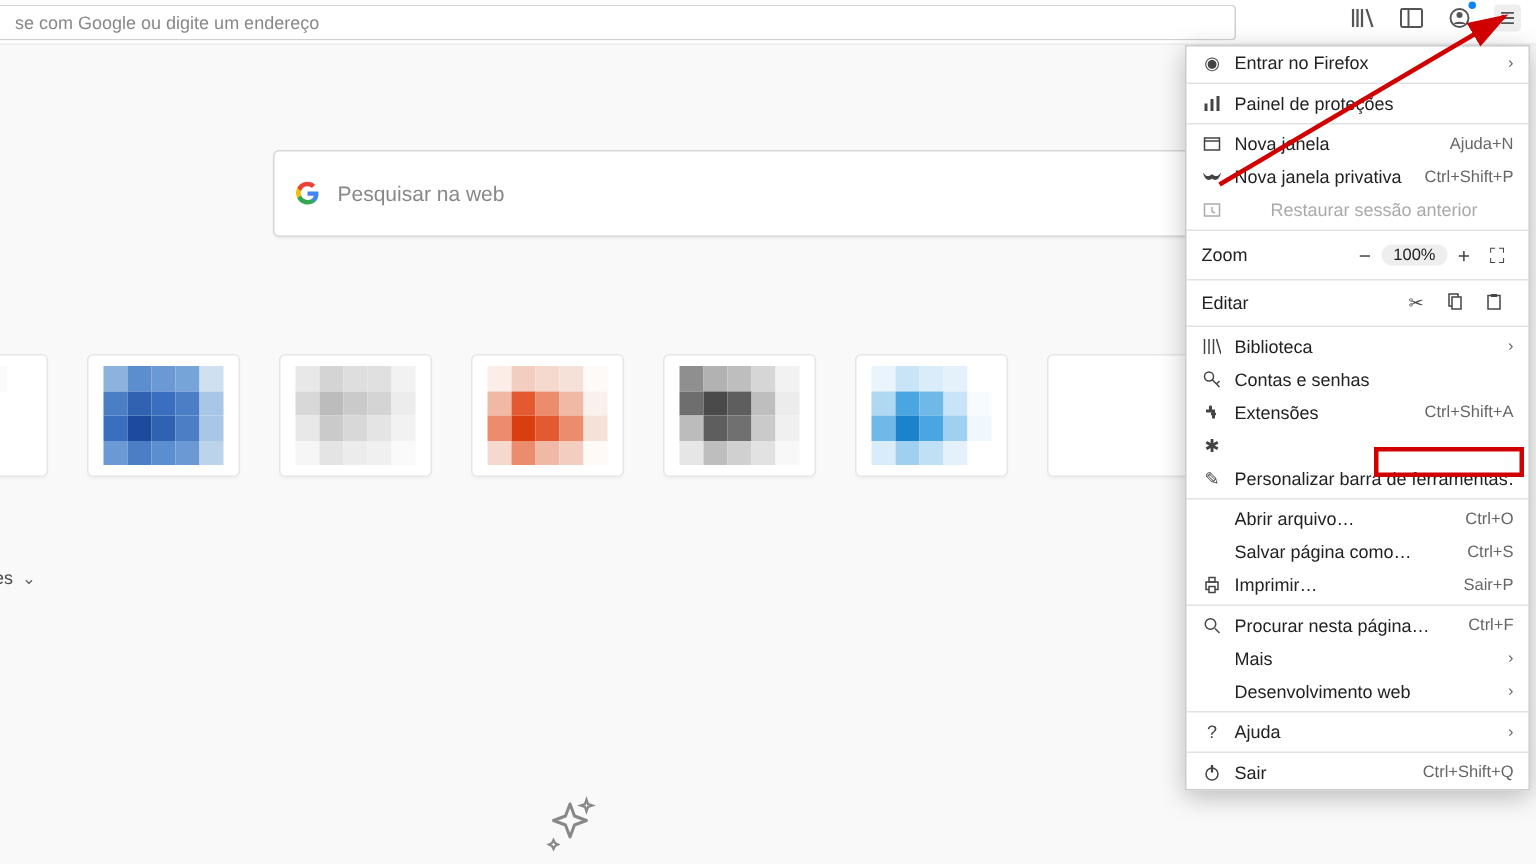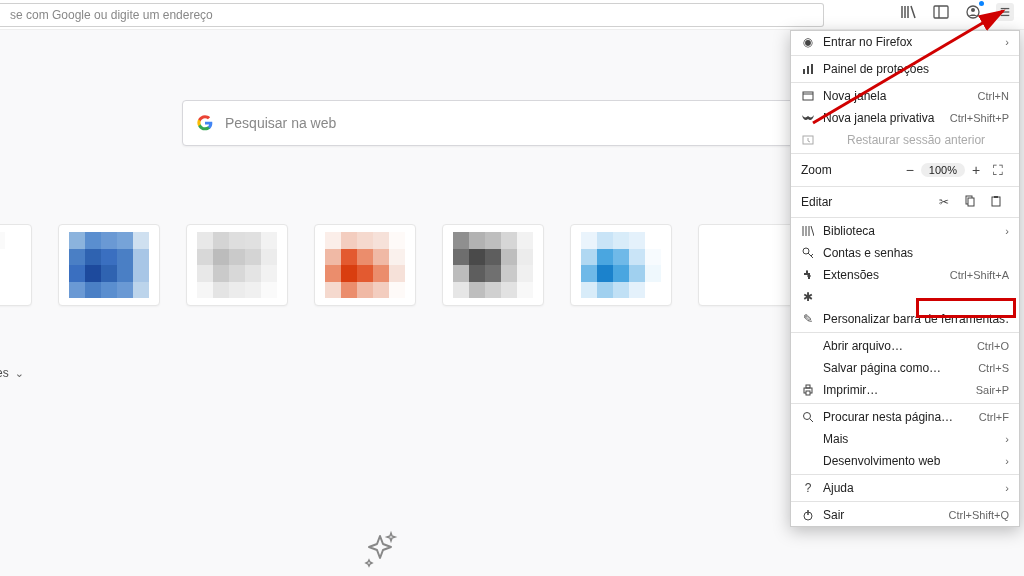--- a/index.html
+++ b/index.html
@@ -5,21 +5,21 @@
 * { margin: 0; padding: 0; box-sizing: border-box; font-family: -apple-system, BlinkMacSystemFont, "Segoe UI", Arial, sans-serif; }
 body { width: 1024px; height: 576px; background: #f9f9fa; overflow: hidden; position: relative; }
 
 .toolbar { height: 30px; background: #fff; display: flex; align-items: center; border-bottom: 1px solid #eee; }
 .urlbar { flex: 1; height: 24px; border: 1px solid #d0d0d0; border-left: none; border-radius: 0 3px 3px 0; padding: 0 10px; font-size: 12px; color: #888; display: flex; align-items: center; margin-right: 200px; }
 .tb-icons { position: absolute; right: 10px; top: 3px; display: flex; gap: 14px; align-items: center; }
 .tb-icon { width: 18px; height: 18px; display: flex; align-items: center; justify-content: center; color: #5a5a5a; }
 
 .content { padding-top: 70px; }
 .searchrow { display: flex; justify-content: center; }
-.searchbox { width: 660px; height: 46px; background: #fff; border: 1px solid #d7d7db; border-radius: 4px; display: flex; align-items: center; padding: 0 14px; box-shadow: 0 1px 2px rgba(0,0,0,0.05); }
+.searchbox { width: 660px; height: 58px; background: #fff; border: 1px solid #d7d7db; border-radius: 4px; display: flex; align-items: center; padding: 0 14px; box-shadow: 0 1px 2px rgba(0,0,0,0.05); }
 .g-logo { width: 16px; height: 16px; margin-right: 12px; }
 .search-ph { flex: 1; color: #888; font-size: 14px; }
 .arrow-go { color: #888; font-size: 20px; }
 
 .tiles { margin-top: 78px; display: flex; gap: 26px; margin-left: -70px; }
 .tile { width: 102px; height: 82px; background: #fff; border: 1px solid #e6e6e6; border-radius: 4px; display: flex; align-items: center; justify-content: center; box-shadow: 0 1px 2px rgba(0,0,0,0.04); }
 .mosaic { width: 80px; height: 66px; display: grid; grid-template-columns: repeat(5, 1fr); grid-template-rows: repeat(4, 1fr); }
 .mosaic div { }
 .tile.empty { }
 
@@ -268,21 +268,21 @@
   </div>
   <div class="sep"></div>
   <div class="mi">
     <span class="ic">
         <svg width="12" height="12" viewBox="0 0 12 12">
           <rect x="1" y="2" width="10" height="8" fill="none" stroke="#444"></rect>
           <line x1="1" y1="4" x2="11" y2="4" stroke="#444"></line>
         </svg>
       </span>
     <span class="lbl">Nova janela</span>
-    <span class="sc">Ctrl+N</span>
+    <span class="sc">Ajuda+N</span>
   </div>
   <div class="mi">
     <span class="ic">
         <svg width="14" height="8" viewBox="0 0 14 8">
           <path d="M1 1c2 3 4 3 6 1 2 2 4 2 6-1-1 5-4 6-6 4-2 2-5 1-6-4z" fill="#444"></path>
         </svg>
       </span>
     <span class="lbl">Nova janela privativa</span>
     <span class="sc">Ctrl+Shift+P</span>
   </div>

